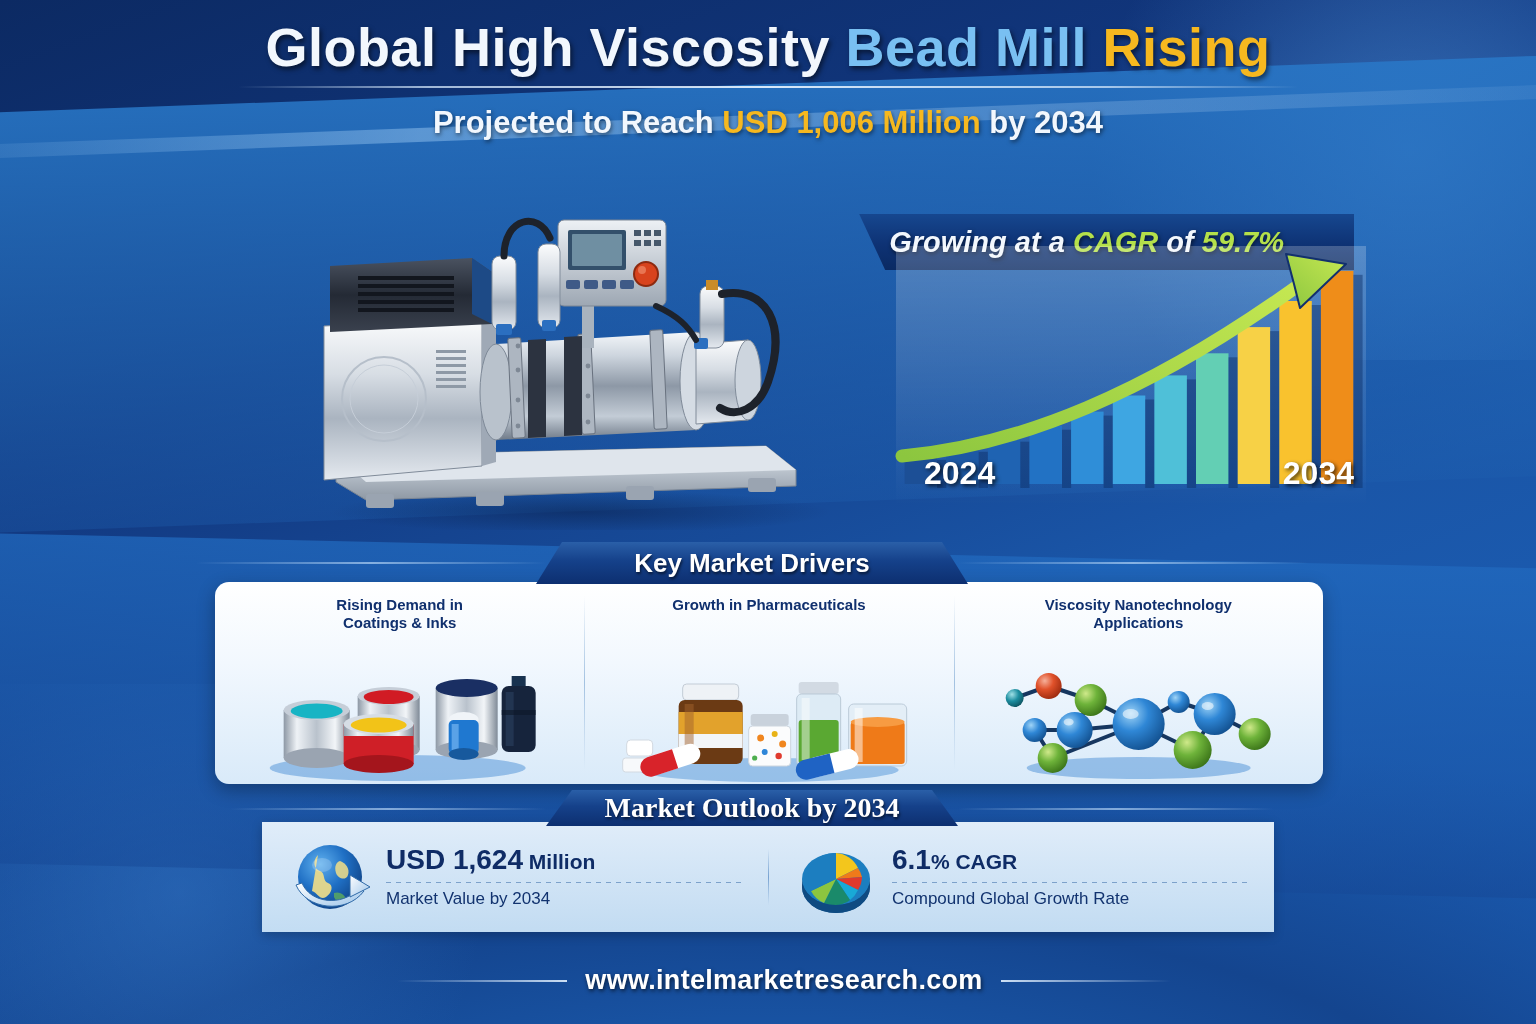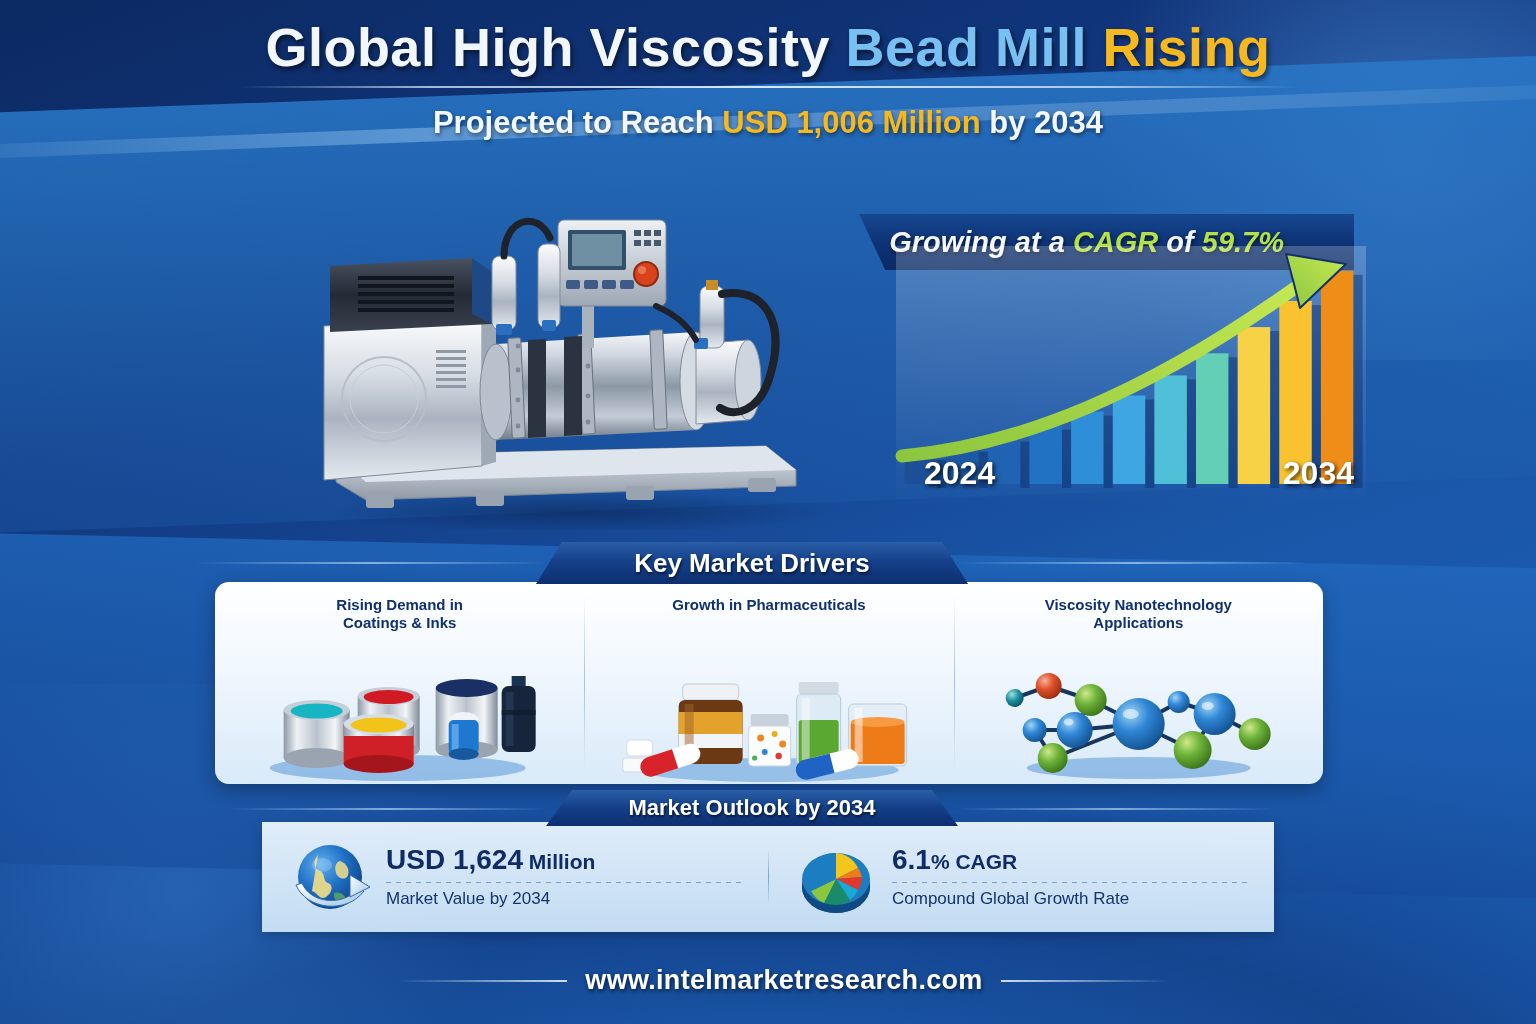--- a/index.html
+++ b/index.html
@@ -100,21 +100,21 @@
     background:linear-gradient(180deg, #2a5fa8 0%, #15418a 45%, #0d2f70 100%);
     clip-path:polygon(26px 0, calc(100% - 26px) 0, 100% 100%, 0 100%);
     box-shadow:0 4px 10px rgba(0,0,0,.42);
   }
   .banner-txt {
     font-size:26px; font-weight:bold; color:#ffffff;
     text-shadow:1px 2px 3px rgba(0,0,0,.6); white-space:nowrap; padding:0 34px;
   }
   .banner-drivers { top:542px; left:536px; width:432px; }
   .banner-outlook { top:790px; left:546px; width:412px; height:36px; }
-  .banner-outlook .banner-txt { font-size:22px; }
+  .banner-outlook .banner-txt { font-size:28px;font-family:Liberation Serif, serif; }
   .banner-rule {
     position:absolute; height:2px; z-index:7;
     background:linear-gradient(90deg, rgba(255,255,255,0), rgba(190,220,250,.65), rgba(255,255,255,0));
   }
 
   
   .drivers-card {
     position:absolute; top:582px; left:215px; width:1108px; height:202px; z-index:7;
     border-radius:14px;
     background:linear-gradient(180deg, #ffffff 0%, #f2f8fe 40%, #d9eaf9 100%);

